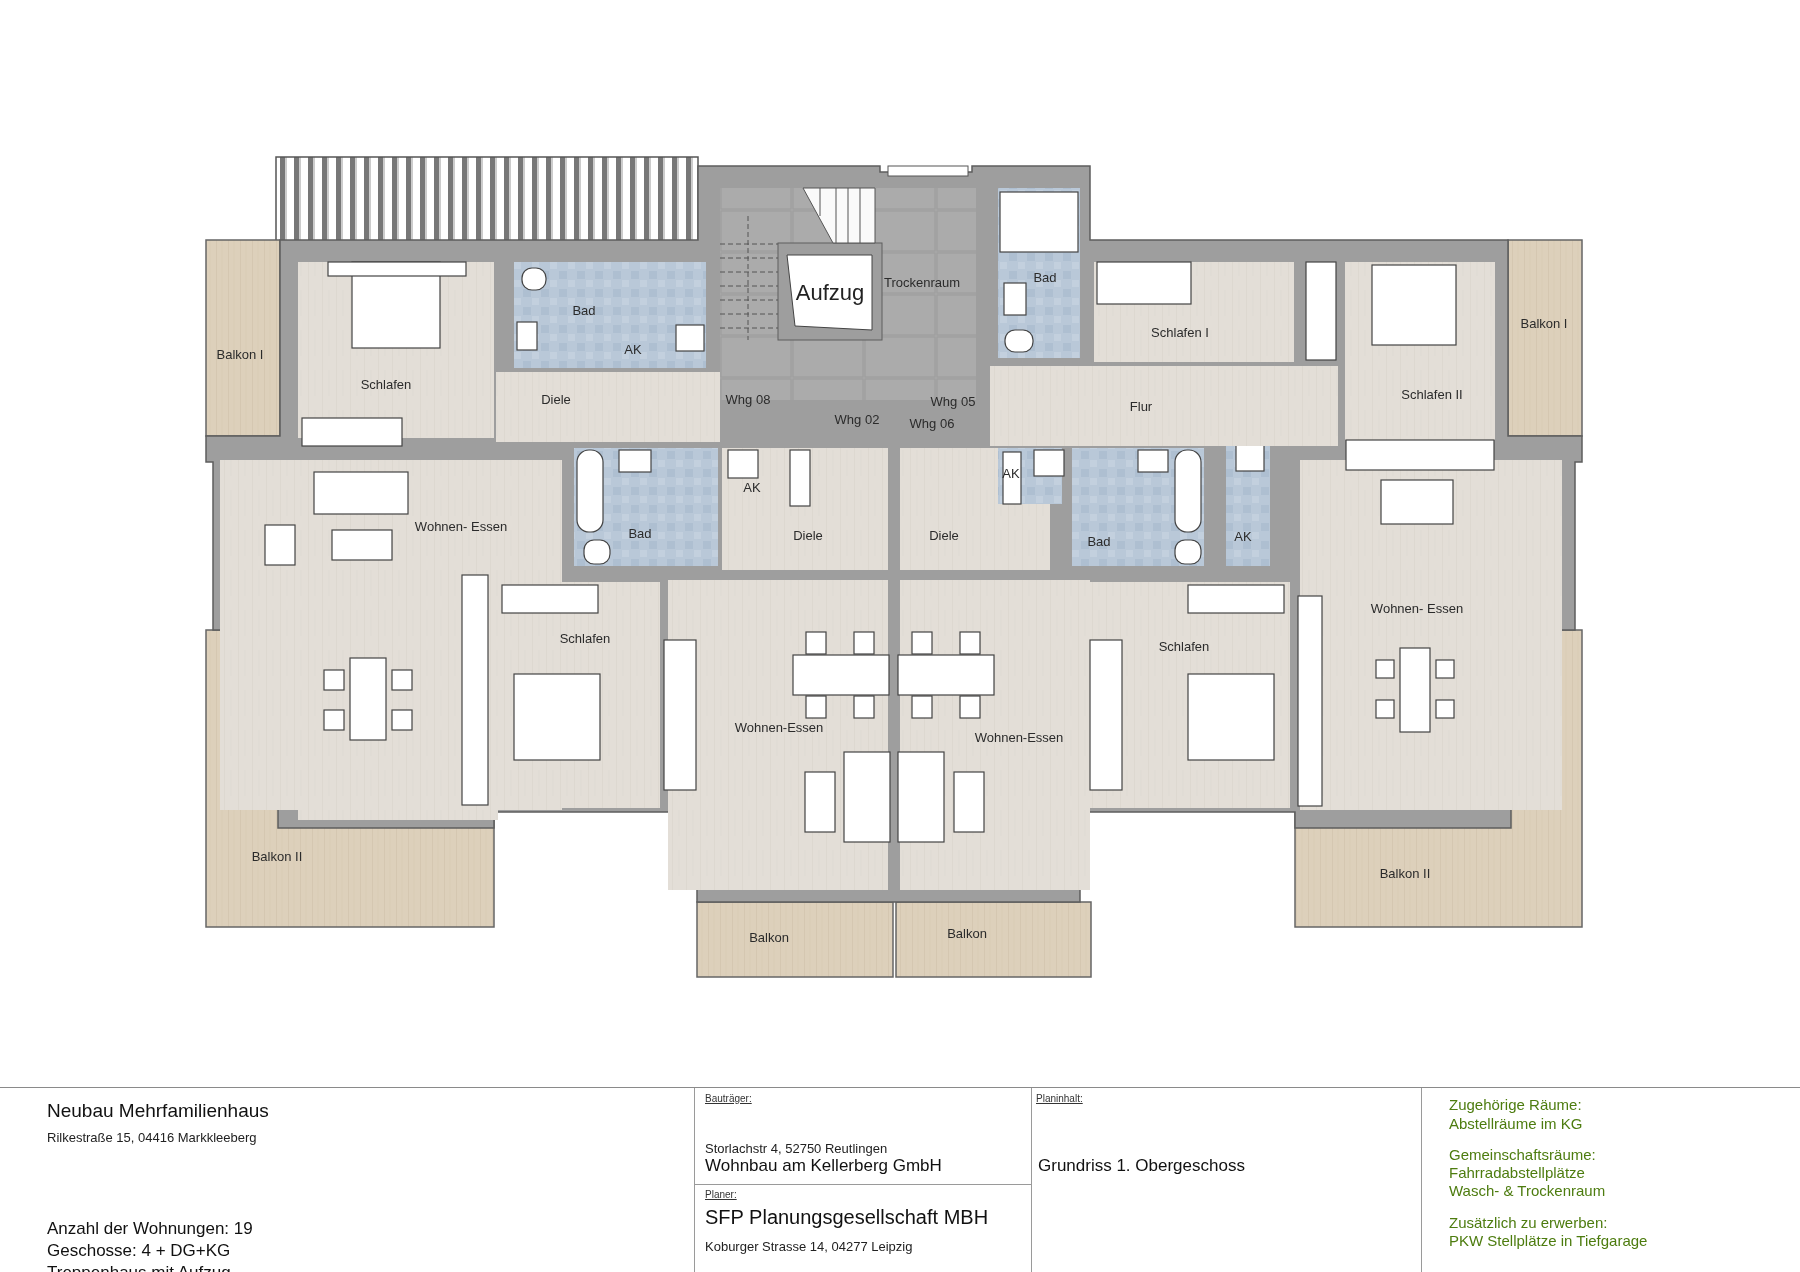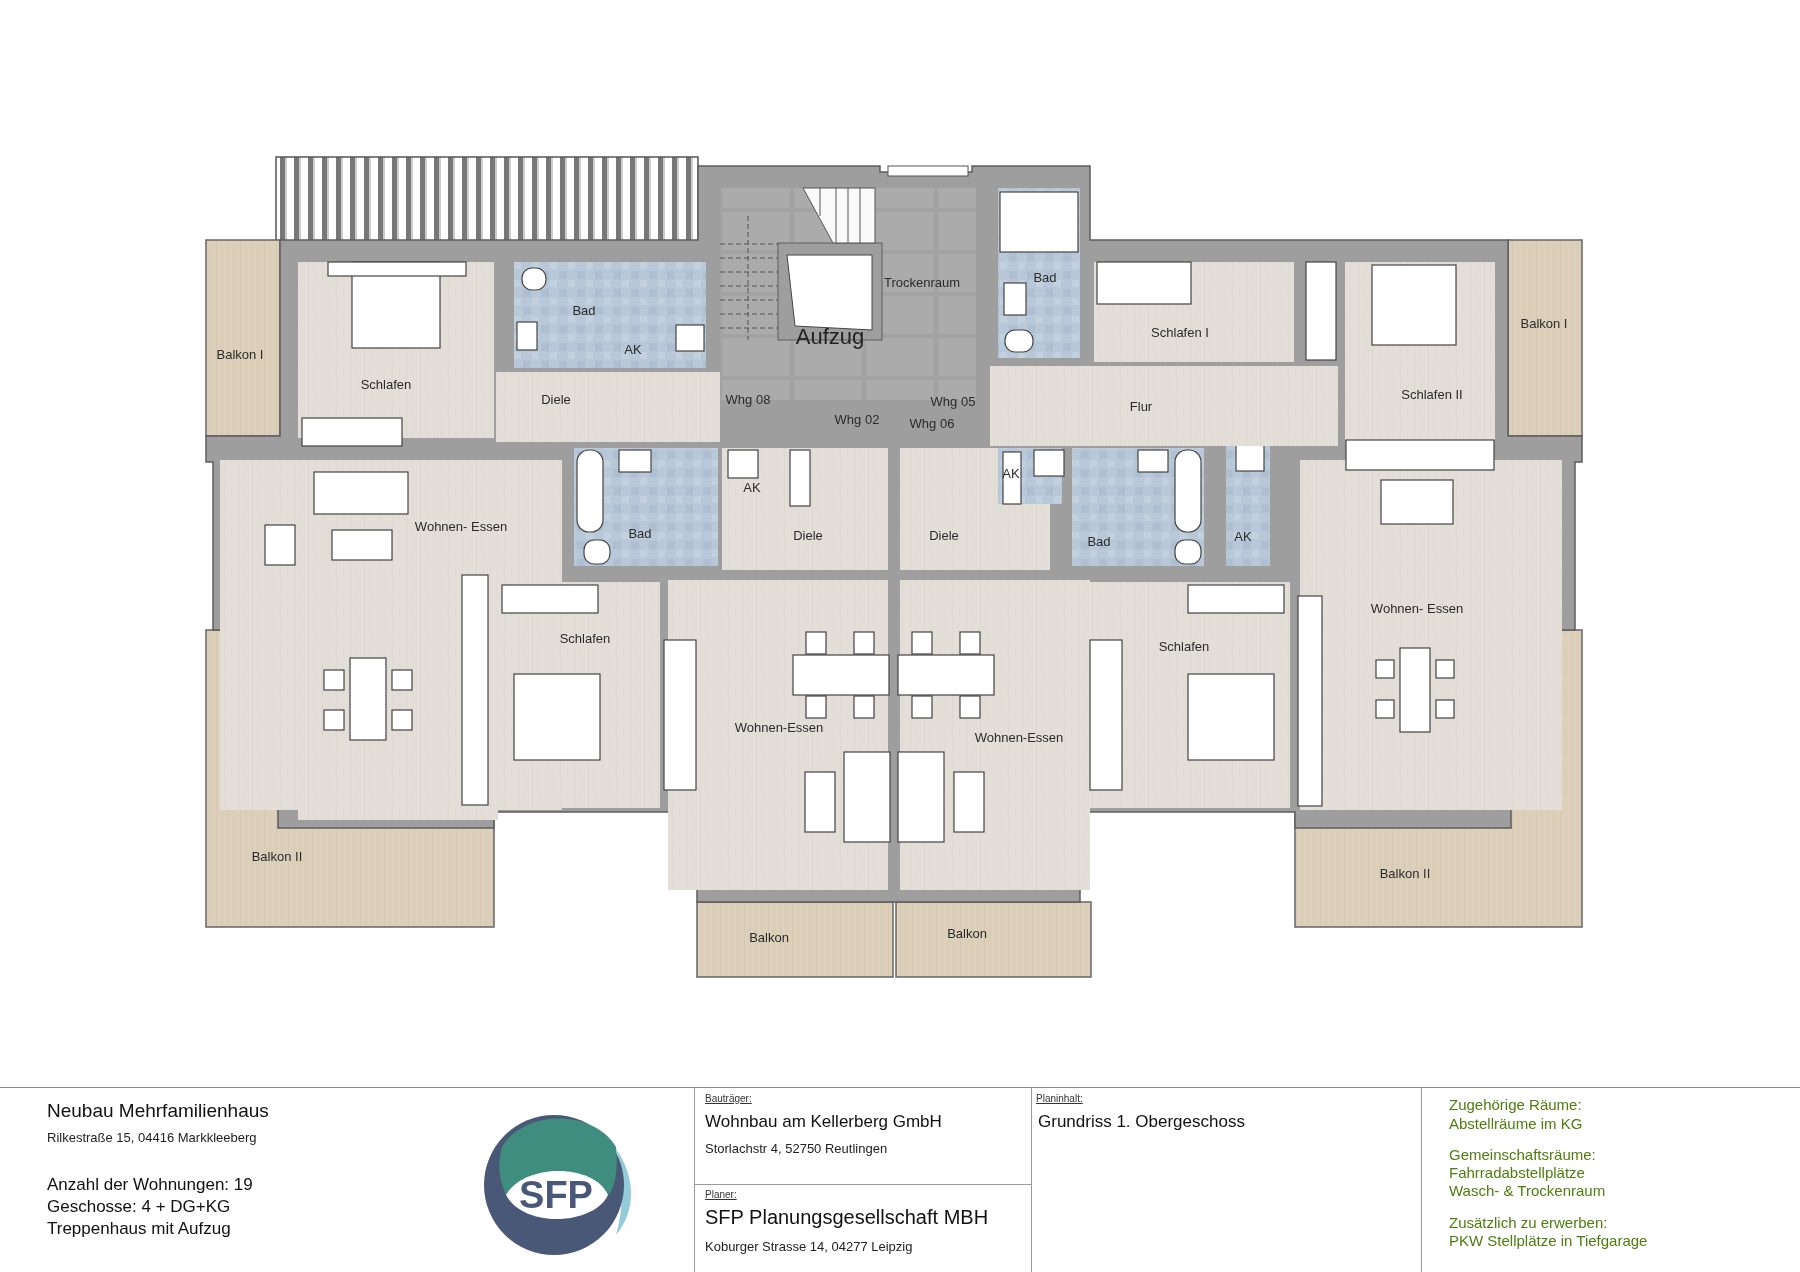--- a/index.html
+++ b/index.html
@@ -1,30 +1,30 @@
 <!DOCTYPE html>
 <html><head>
   <meta charset="utf-8">
   <style>
     html, body { margin:0; padding:0; background:#ffffff; }
     body { width:1800px; height:1272px; position:relative; overflow:hidden;
            font-family:"Liberation Sans", sans-serif; color:#1a1a1a; }
     #plan { position:absolute; left:0; top:0; width:1800px; height:1080px; }
     .room-label { position:absolute; font-size:13px; color:#2b2b2b; white-space:nowrap;
                   transform:translate(-50%,-50%); font-family:"Liberation Sans", sans-serif; }
-    .big-label { font-size:22px; color:#222;margin-top:44px; }
+    .big-label { font-size:22px; color:#222; }
     .tb { position:absolute; left:0; top:1087px; width:1800px; height:185px;
           border-top:1.5px solid #8a8a8a; }
     .vline { position:absolute; top:0; bottom:0; width:1px; background:#9a9a9a; }
     .hline { position:absolute; height:1px; background:#9a9a9a; }
     .t { position:absolute; white-space:nowrap; font-family:"Liberation Sans", sans-serif; }
     .s10 { font-size:10px; color:#333;text-decoration:underline; }
     .s13 { font-size:13px; color:#222; }
     .s15 { font-size:15px; color:#4d7c0f; }
-    .s17 { font-size:17px; color:#111; }
+    .s17 { font-size:17px; color:#111;margin-top:44px; }
     .s19 { font-size:19px; color:#111; }
     .s20 { font-size:20px; color:#111; }
     .line15 { line-height:20px; }
     #logo { position:absolute; left:484px; top:19px; width:152px; height:152px; }
   </style>
 </head>
 <body>
 
 <div id="plan">
   <svg width="1800" height="1080" viewBox="0 0 1800 1080">
@@ -231,29 +231,20 @@
   <div class="hline" style="left:694px;width:337px;top:96px"></div>
 
   <div>
     <span class="t s19" style="left:47px;top:12px">Neubau Mehrfamilienhaus</span>
     <span class="t s13" style="left:47px;top:42px">Rilkestraße 15, 04416 Markkleeberg</span>
     <span class="t s17" style="left:47px;top:87px">Anzahl der Wohnungen: 19</span>
     <span class="t s17" style="left:47px;top:109px">Geschosse: 4 + DG+KG</span>
     <span class="t s17" style="left:47px;top:131px">Treppenhaus mit Aufzug</span>
   </div>
 
-  <div id="logo">
-    <svg width="152" height="152" viewBox="0 0 152 152">
-      <path d="M132 42 C152 70 152 104 132 128 C140 100 140 70 132 42 Z" fill="#94cbd8"></path>
-      <circle cx="70" cy="78" r="70" fill="#4a5878"></circle>
-      <path d="M18 40 C40 2 110 2 132 40 C135 70 128 86 124 88 C110 60 40 56 22 88 C14 70 14 55 18 40 Z" fill="#3f8d7e"></path>
-      <path d="M22 88 C40 56 110 56 124 88 C110 118 40 122 22 88 Z" fill="#ffffff"></path>
-      <text x="72" y="101" text-anchor="middle" font-family="Liberation Sans, sans-serif" font-weight="bold" font-size="38" fill="#4a5878">SFP</text>
-    </svg>
-  </div>
 
   <span class="t s10" style="left:705px;top:5px">Bauträger:</span>
   <span class="t s17" style="left:705px;top:24px">Wohnbau am Kellerberg GmbH</span>
   <span class="t s13" style="left:705px;top:53px">Storlachstr 4, 52750 Reutlingen</span>
 
   <span class="t s10" style="left:705px;top:101px">Planer:</span>
   <span class="t s20" style="left:705px;top:118px">SFP Planungsgesellschaft MBH</span>
   <span class="t s13" style="left:705px;top:151px">Koburger Strasse 14, 04277 Leipzig</span>
 
   <span class="t s10" style="left:1036px;top:5px">Planinhalt:</span>

